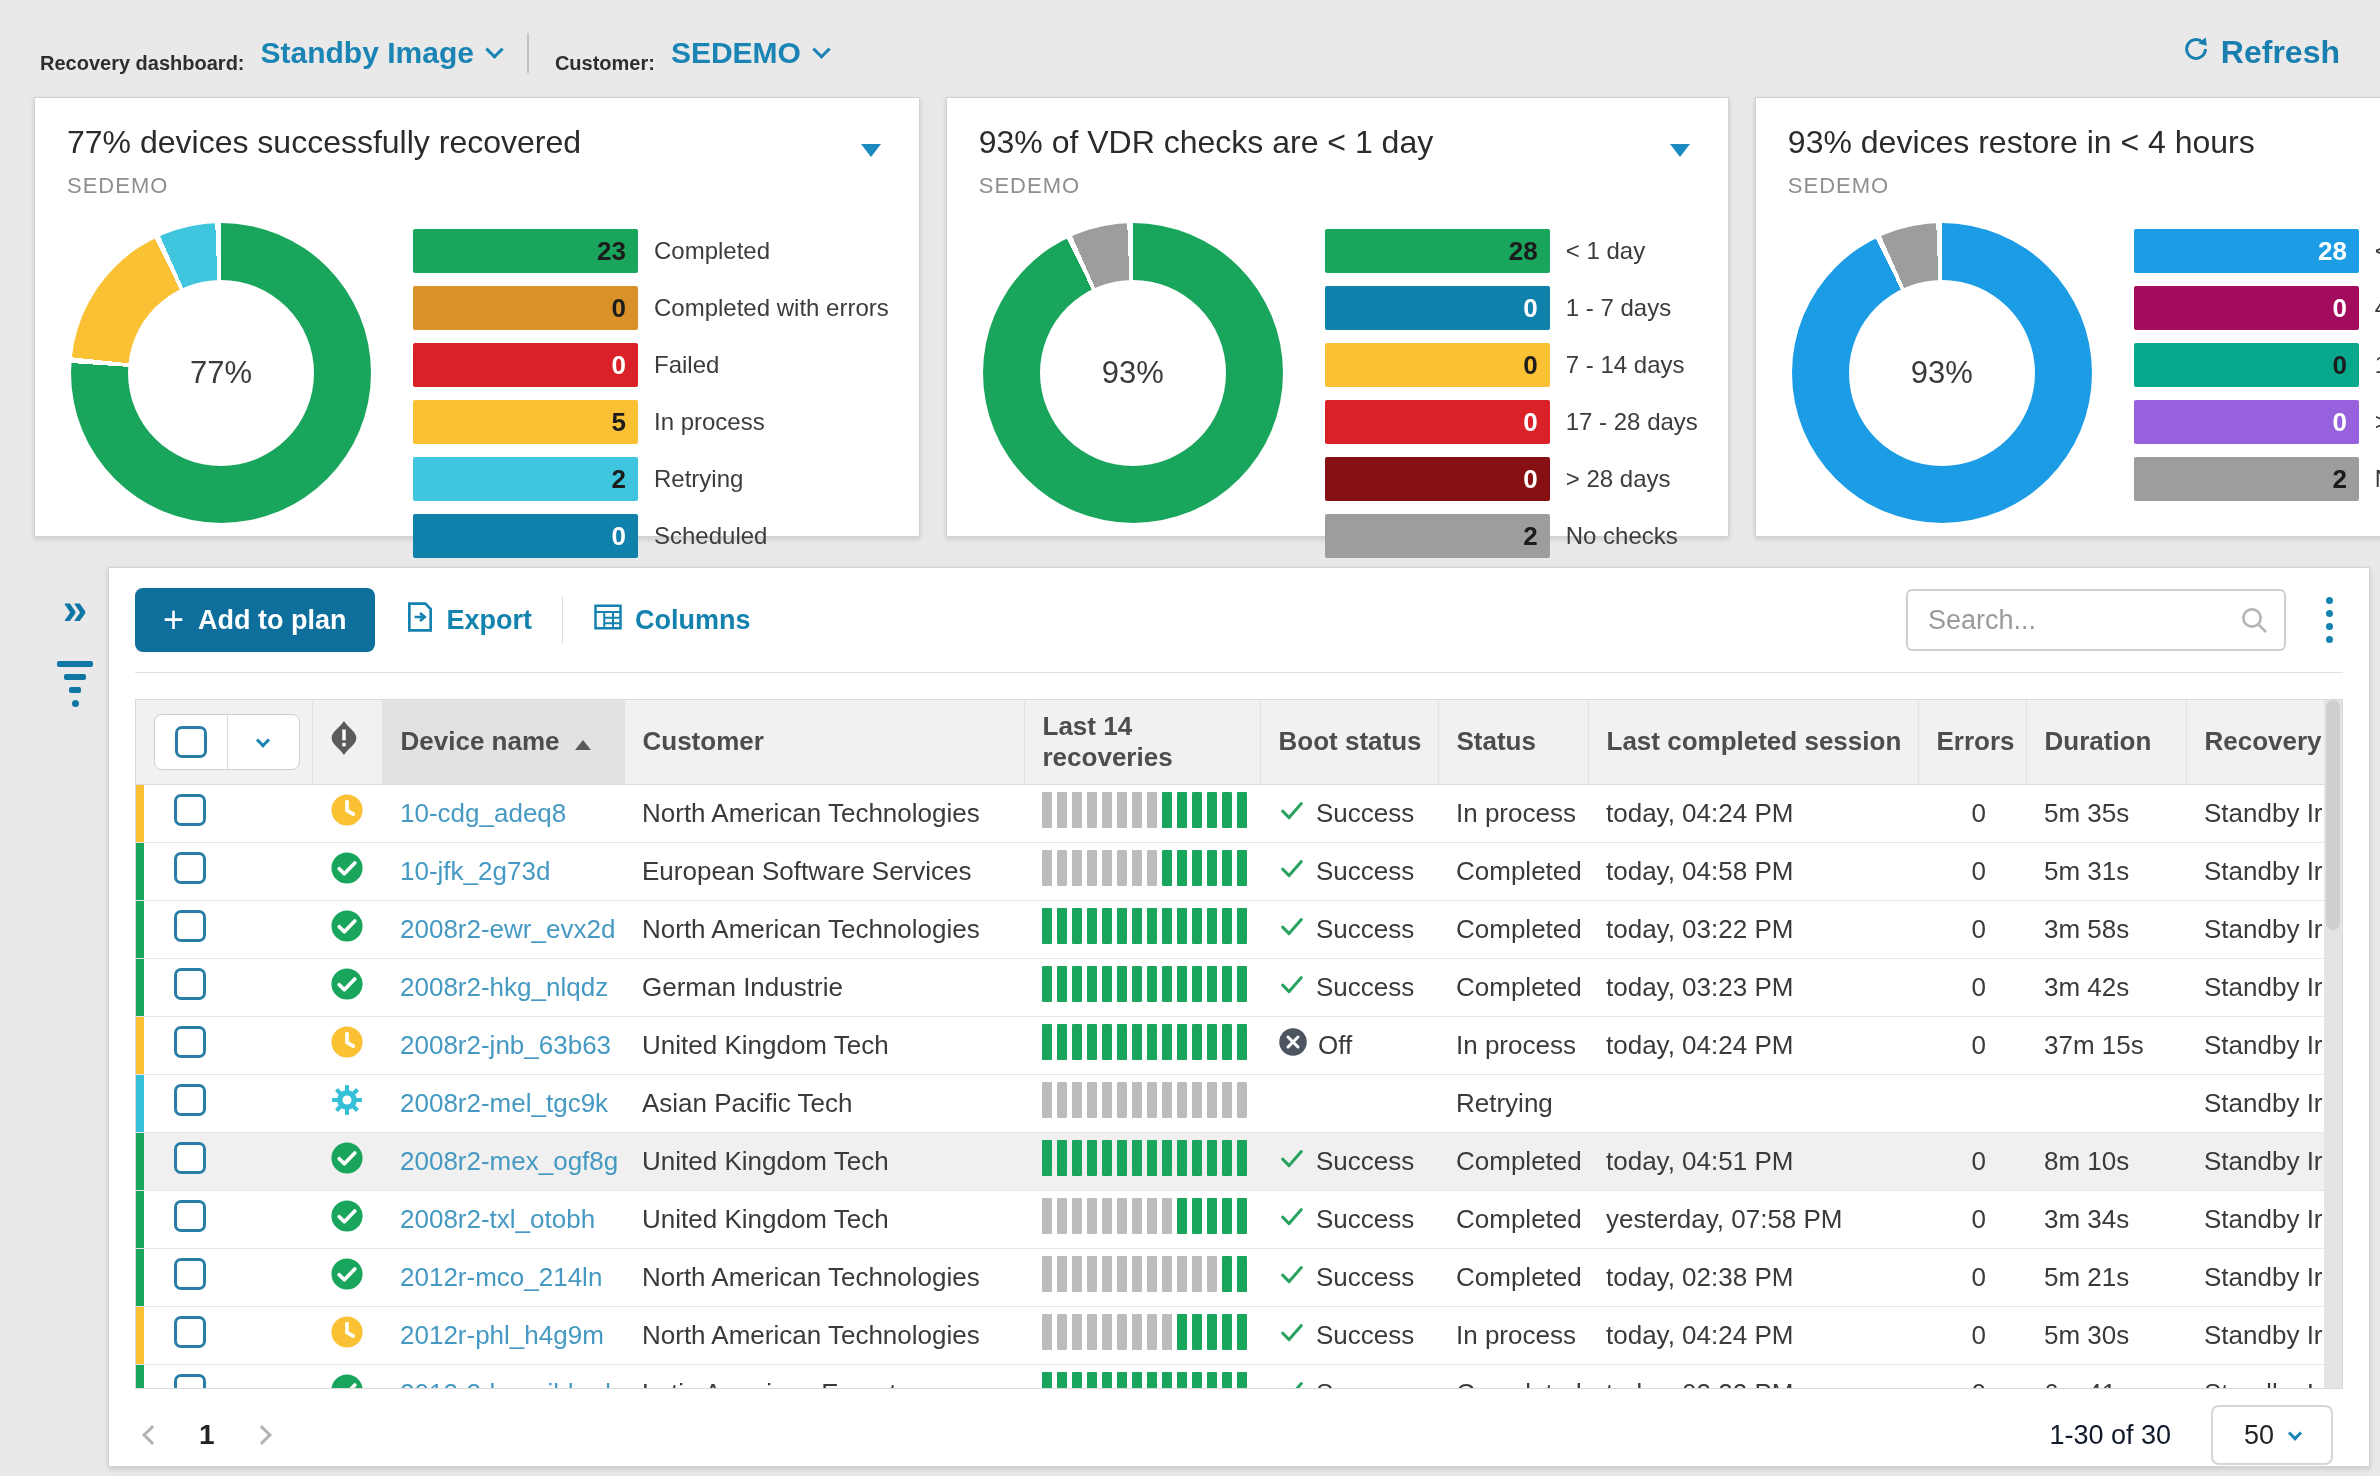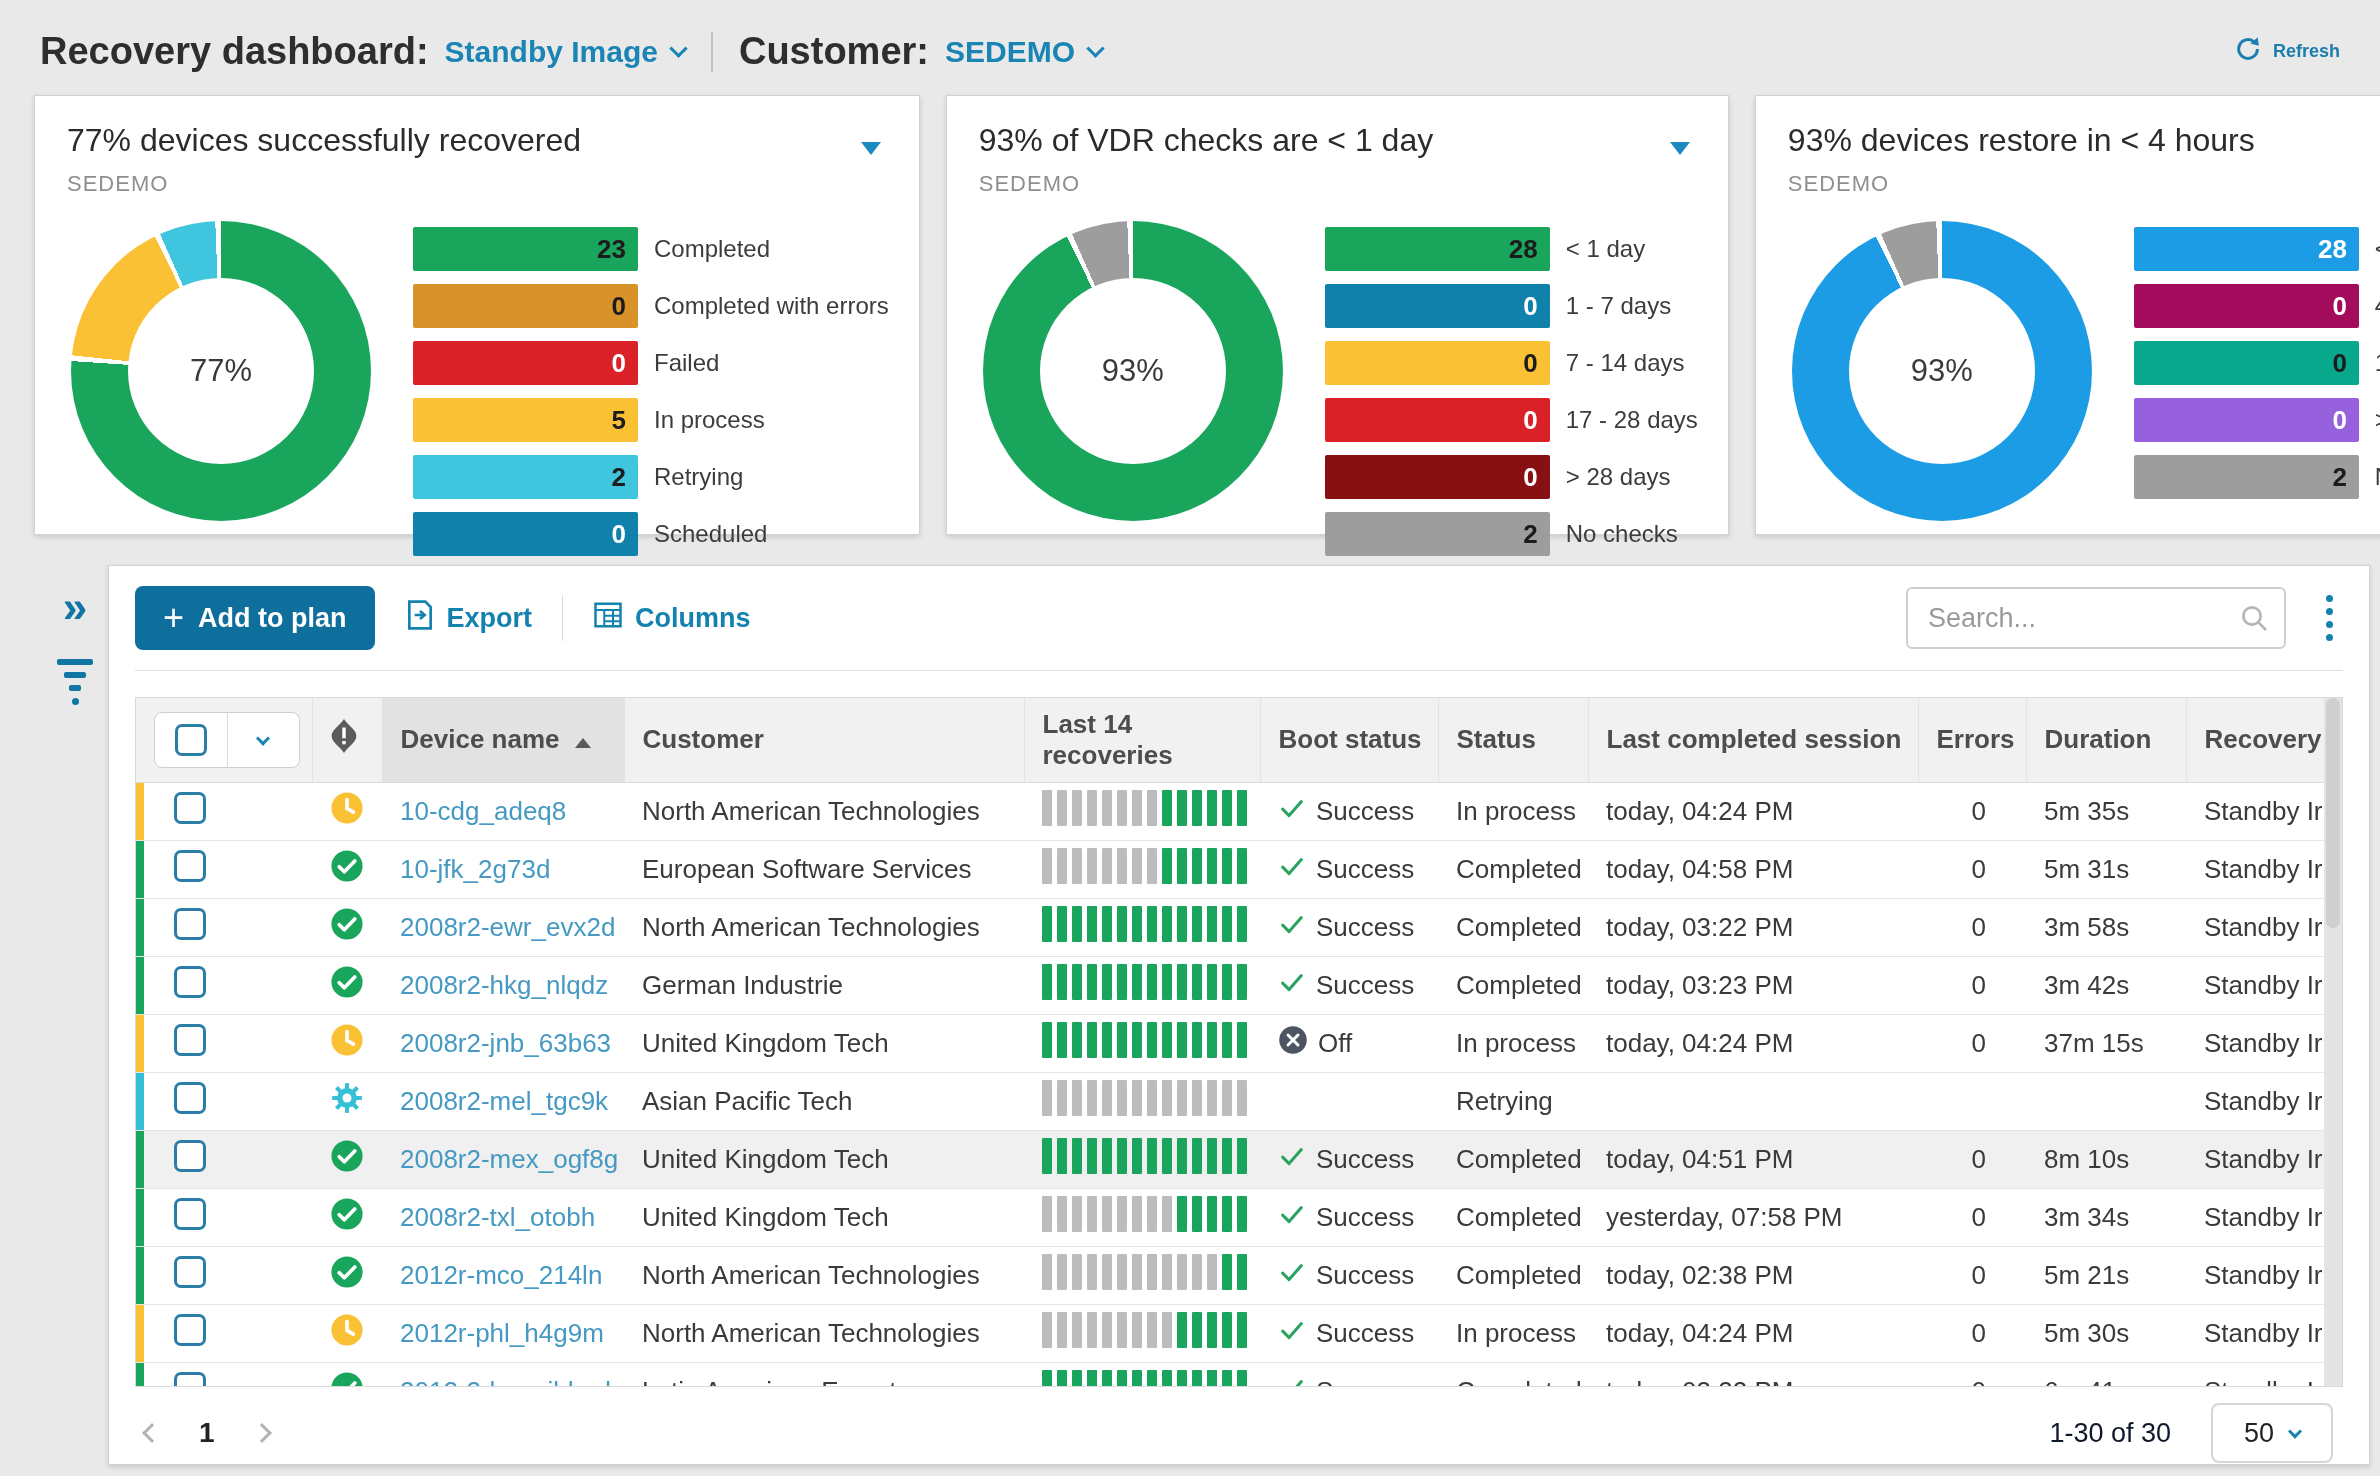--- a/index.html
+++ b/index.html
@@ -4,28 +4,28 @@
 <style>
   * { box-sizing: border-box; margin:0; padding:0; }
   html,body { width:2380px; }
   body {
     height:1476px; background:#e9e9e9;
     font-family:"Liberation Sans", sans-serif; color:#333;
     overflow:hidden;
   }
   
   .topbar { display:flex; align-items:center; gap:16px; padding:30px 40px 22px 40px; }
-  .topbar .lbl { font-size:38px; font-weight:700; color:#2e2e2e; }
+  .topbar .lbl { font-size:20px; font-weight:700; color:#2e2e2e;margin-top:22px; }
   .sel-btn { display:flex; align-items:center; gap:14px; background:none; border:none; cursor:pointer;
              font-family:inherit; font-size:30px; font-weight:700; color:#1a84b4; }
   .chev { width:13px; height:13px; border-right:3px solid #1a84b4; border-bottom:3px solid #1a84b4;
           transform:rotate(45deg) translate(-2px,-2px); display:inline-block; }
   .vdiv { width:2px; height:40px; background:#c3c3c3; margin:0 10px; }
   .refresh { margin-left:auto; display:flex; align-items:center; gap:10px; background:none; border:none;
-             cursor:pointer; font-family:inherit; font-size:18px; font-weight:600; color:#1a7fae; }
+             cursor:pointer; font-family:inherit; font-size:32px; font-weight:600; color:#1a7fae; }
   
   .cards { display:flex; gap:26px; margin:0 10px 0 34px; }
   .card { flex:1; background:#fff; border:1px solid #d2d2d2; box-shadow:0 2px 5px rgba(0,0,0,.14);
           padding:26px 30px 20px 32px; position:relative; height:440px; }
   .card-title { font-size:32px; font-weight:400; color:#2b2b2b; }
   .card-caret { position:absolute; top:46px; right:38px; width:0; height:0;
                 border-left:10px solid transparent; border-right:10px solid transparent;
                 border-top:13px solid #1b8ac0; cursor:pointer; }
   .card-sub { font-size:22px; color:#8f8f8f; letter-spacing:1px; margin-top:12px; }
   .card-body { display:flex; margin-top:24px; }

